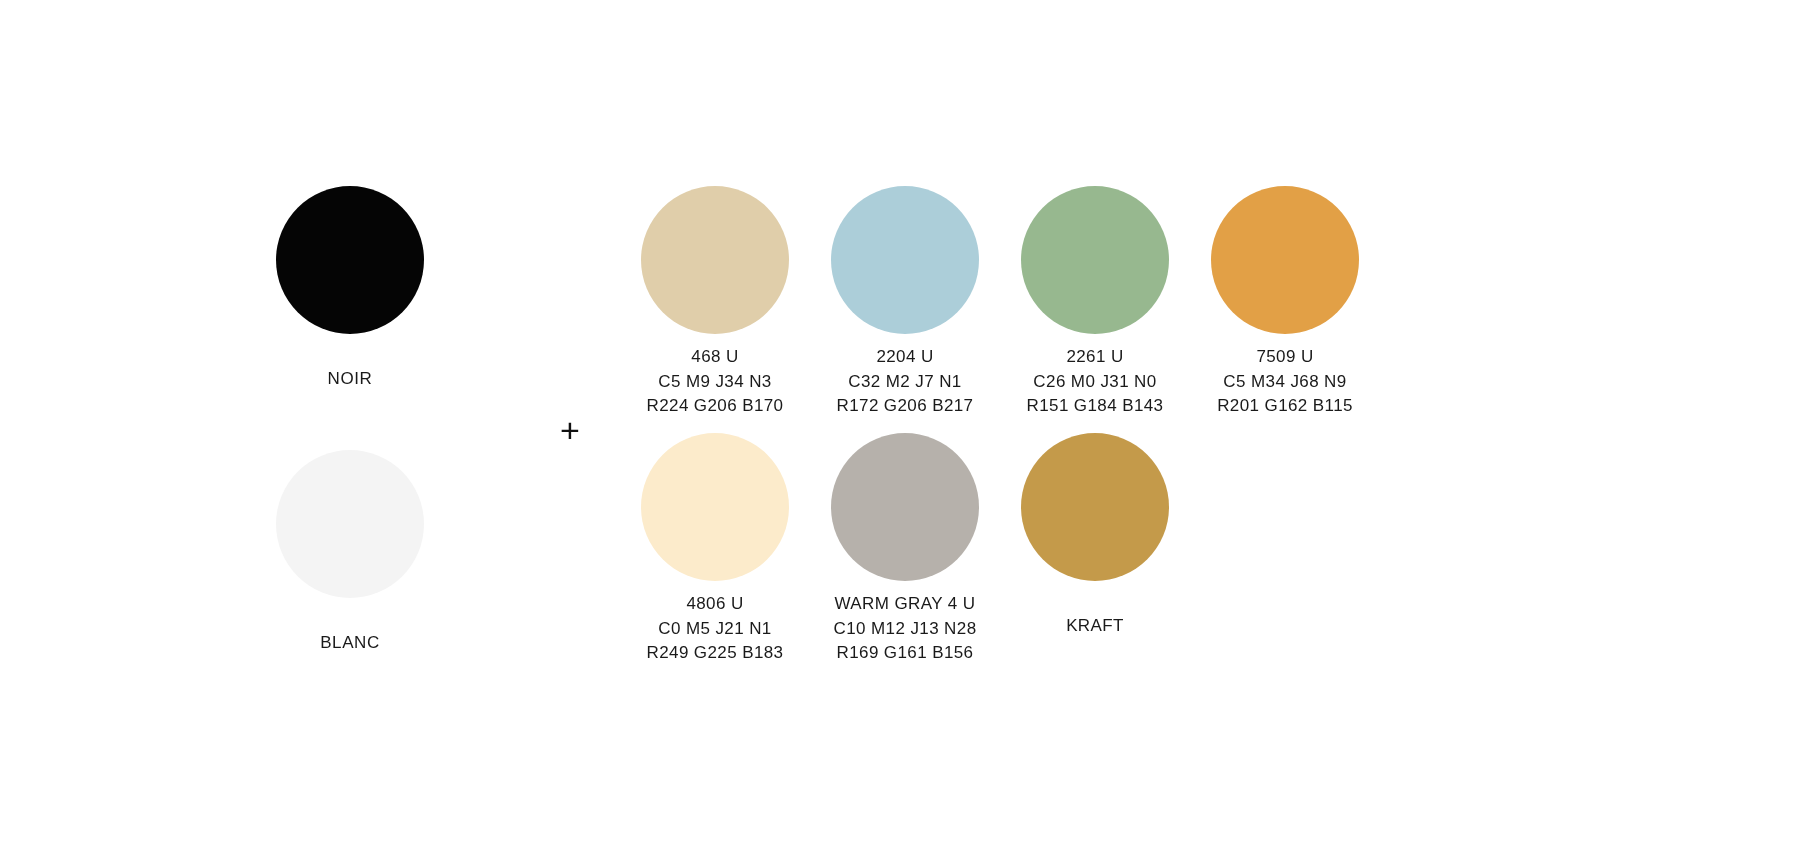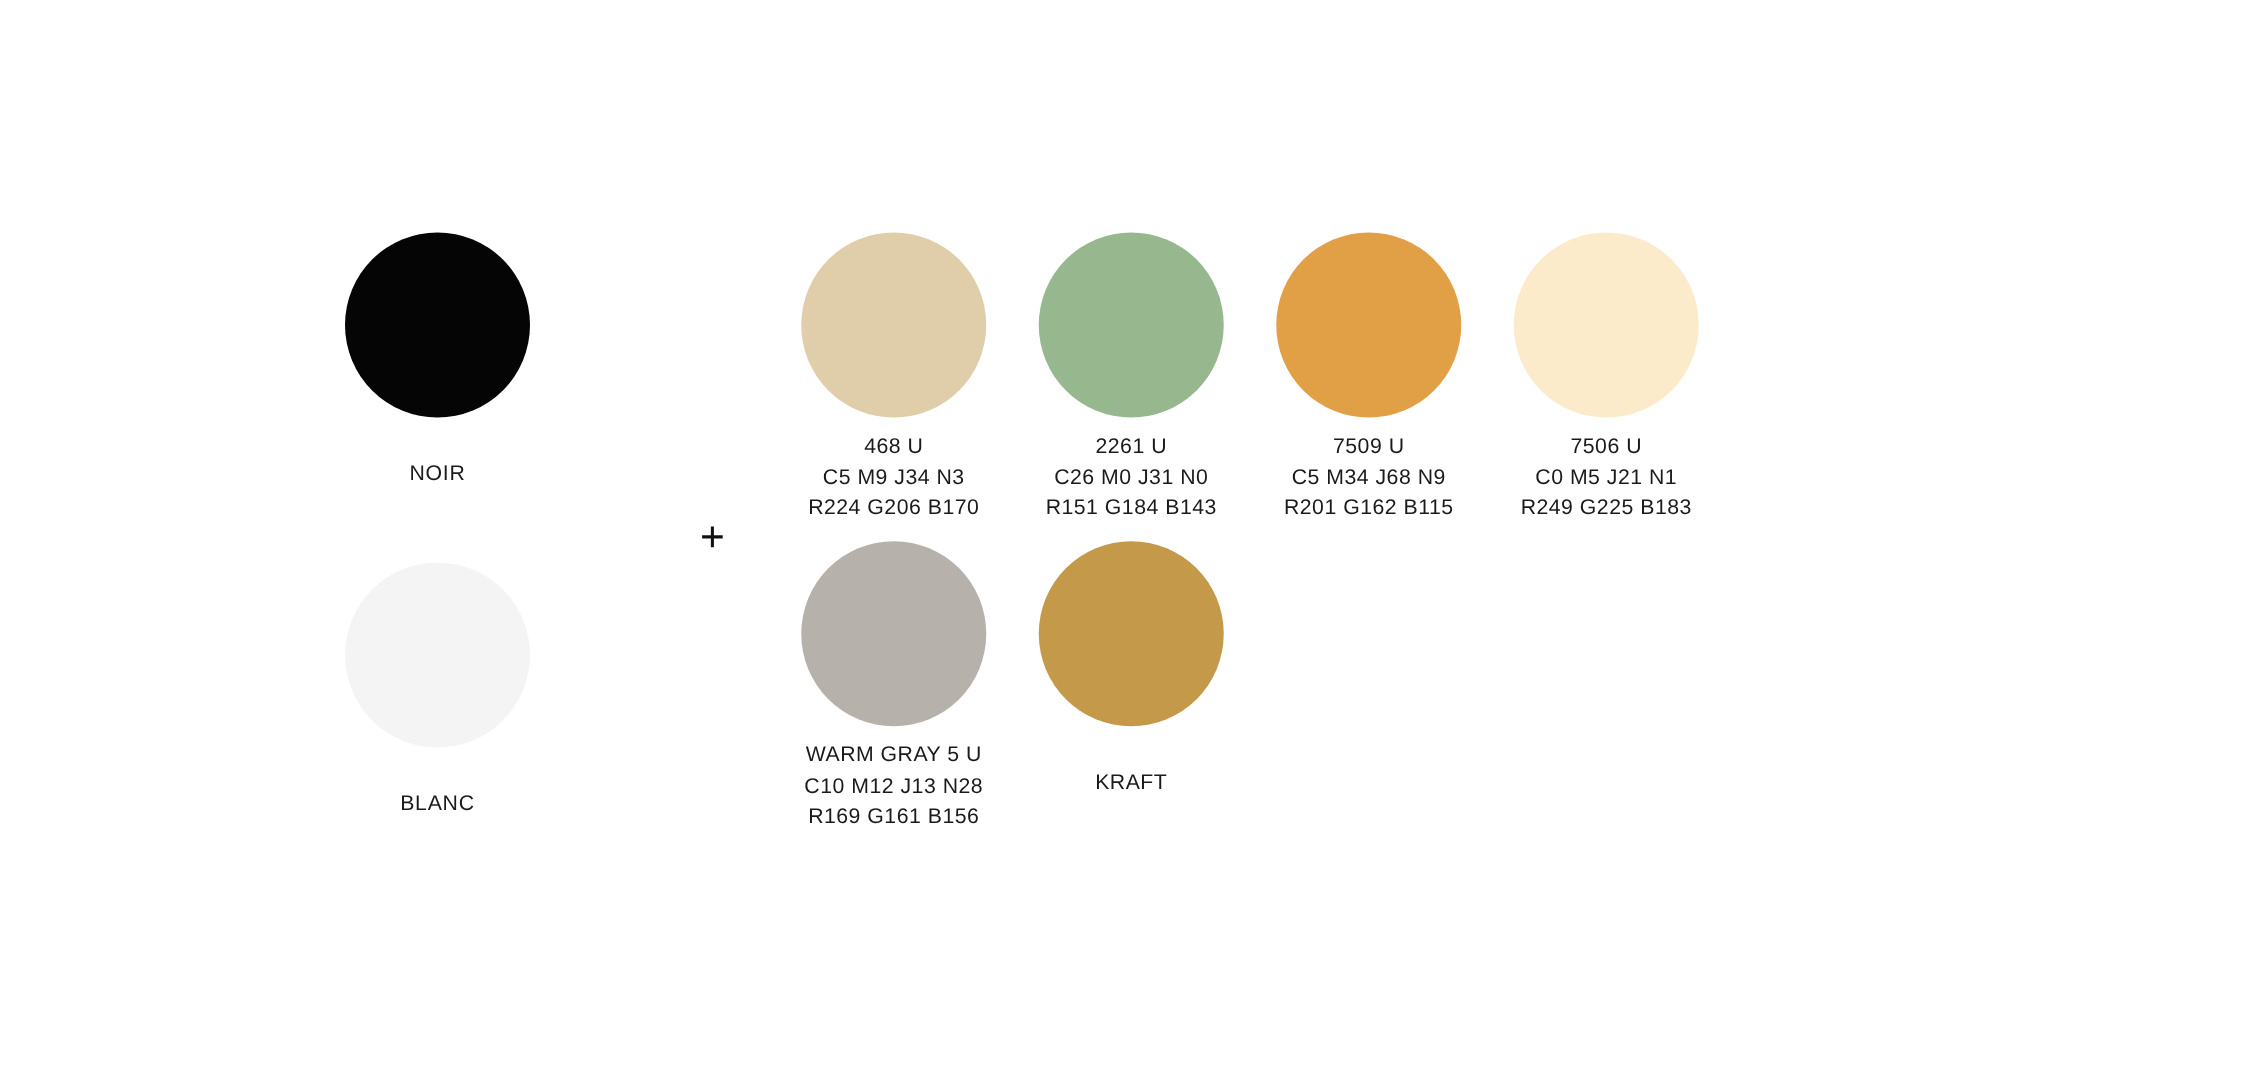--- a/index.html
+++ b/index.html
@@ -138,20 +138,30 @@
       <div class="dot-wrap">
         <div class="swatch-dot" id="swatch-dot-0" style="background: rgb(224, 206, 170);"></div>
       </div>
       <div class="swatch-labels">
         <span class="ln">468 U</span>
         <span class="ln">C5 M9 J34 N3</span>
         <span class="ln">R224 G206 B170</span>
       </div>
     </div>
 
+    <div class="swatch-cell">
+      <div class="dot-wrap">
+        <div class="swatch-dot" id="swatch-dot-1" style="background: rgb(172, 206, 217);"></div>
+      </div>
+      <div class="swatch-labels">
+        <span class="ln">2204 U</span>
+        <span class="ln">C32 M2 J7 N1</span>
+        <span class="ln">R172 G206 B217</span>
+      </div>
+    </div>
 
     <div class="swatch-cell">
       <div class="dot-wrap">
         <div class="swatch-dot" id="swatch-dot-2" style="background: rgb(151, 184, 143);"></div>
       </div>
       <div class="swatch-labels">
         <span class="ln">2261 U</span>
         <span class="ln">C26 M0 J31 N0</span>
         <span class="ln">R151 G184 B143</span>
       </div>
@@ -166,33 +176,33 @@
         <span class="ln">C5 M34 J68 N9</span>
         <span class="ln">R201 G162 B115</span>
       </div>
     </div>
 
     <div class="swatch-cell">
       <div class="dot-wrap">
         <div class="swatch-dot" id="swatch-dot-4" style="background: rgb(252, 235, 203);"></div>
       </div>
       <div class="swatch-labels">
-        <span class="ln">7506 U</span>
+        <span class="ln">4806 U</span>
         <span class="ln">C0 M5 J21 N1</span>
         <span class="ln">R249 G225 B183</span>
       </div>
     </div>
 
 
     <div class="swatch-cell">
       <div class="dot-wrap">
         <div class="swatch-dot" id="swatch-dot-6" style="background: rgb(182, 177, 171);"></div>
       </div>
       <div class="swatch-labels">
-        <span class="ln">WARM GRAY 5 U</span>
+        <span class="ln">WARM GRAY 4 U</span>
         <span class="ln">C10 M12 J13 N28</span>
         <span class="ln">R169 G161 B156</span>
       </div>
     </div>
 
     <div class="swatch-cell no-specs">
       <div class="dot-wrap">
         <div class="swatch-dot" id="swatch-dot-7" style="background: rgb(196, 154, 74);"></div>
       </div>
       <div class="swatch-labels">

